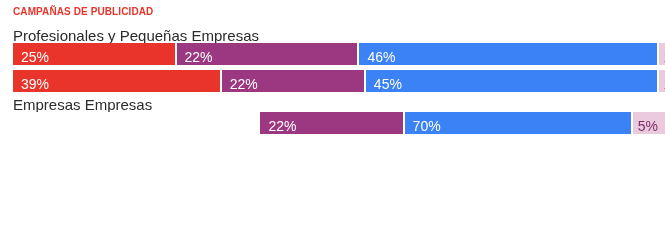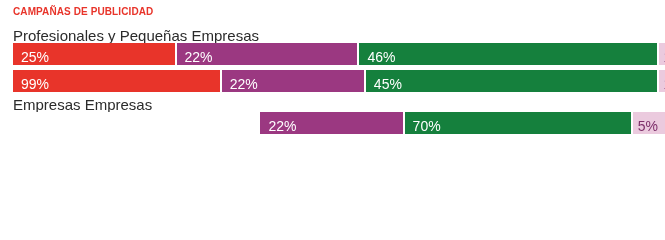--- a/index.html
+++ b/index.html
@@ -67,21 +67,21 @@
     font-weight: normal;
     color: #ffffff;
     white-space: nowrap;
     overflow: hidden;
   }
   .seg:last-child {
     margin-right: 0;
   }
   .seg.s0 { background: #e8342a; }
   .seg.s1 { background: #9b3881; }
-  .seg.s2 { background: #15803d; }
+  .seg.s2 { background: #3b82f6; }
   .seg.s3 { background: #ebcade; color: #7d2f6a; }
 </style>
 </head>
 <body>
 
 <div class="panel">
 
   <div class="panel-title">CAMPAÑAS DE PUBLICIDAD</div>
 
   <div class="rows">
@@ -89,21 +89,21 @@
         <div class="row-label">Profesionales y Pequeñas Empresas</div>
         <div class="bar">
           <div class="seg s0" style="width: 25%;">25%</div>
           <div class="seg s1" style="width: 28%;">22%</div>
           <div class="seg s2" style="width: 46%;">46%</div>
           <div class="seg s3" style="width: 1%; padding-left: 5px;">1%</div>
         </div>
       </div>
       <div class="row">
         <div class="bar">
-          <div class="seg s0" style="width: 32%;">99%</div>
+          <div class="seg s0" style="width: 32%;">39%</div>
           <div class="seg s1" style="width: 22%;">22%</div>
           <div class="seg s2" style="width: 45%;">45%</div>
           <div class="seg s3" style="width: 1%; padding-left: 5px;">1%</div>
         </div>
       </div>
       <div class="row">
         <div class="row-label">Empresas Empresas</div>
         <div class="bar">
           <div class="seg s0" style="width: 38%; margin-top: 30px;">38%</div>
           <div class="seg s1" style="width: 22%;">22%</div>

